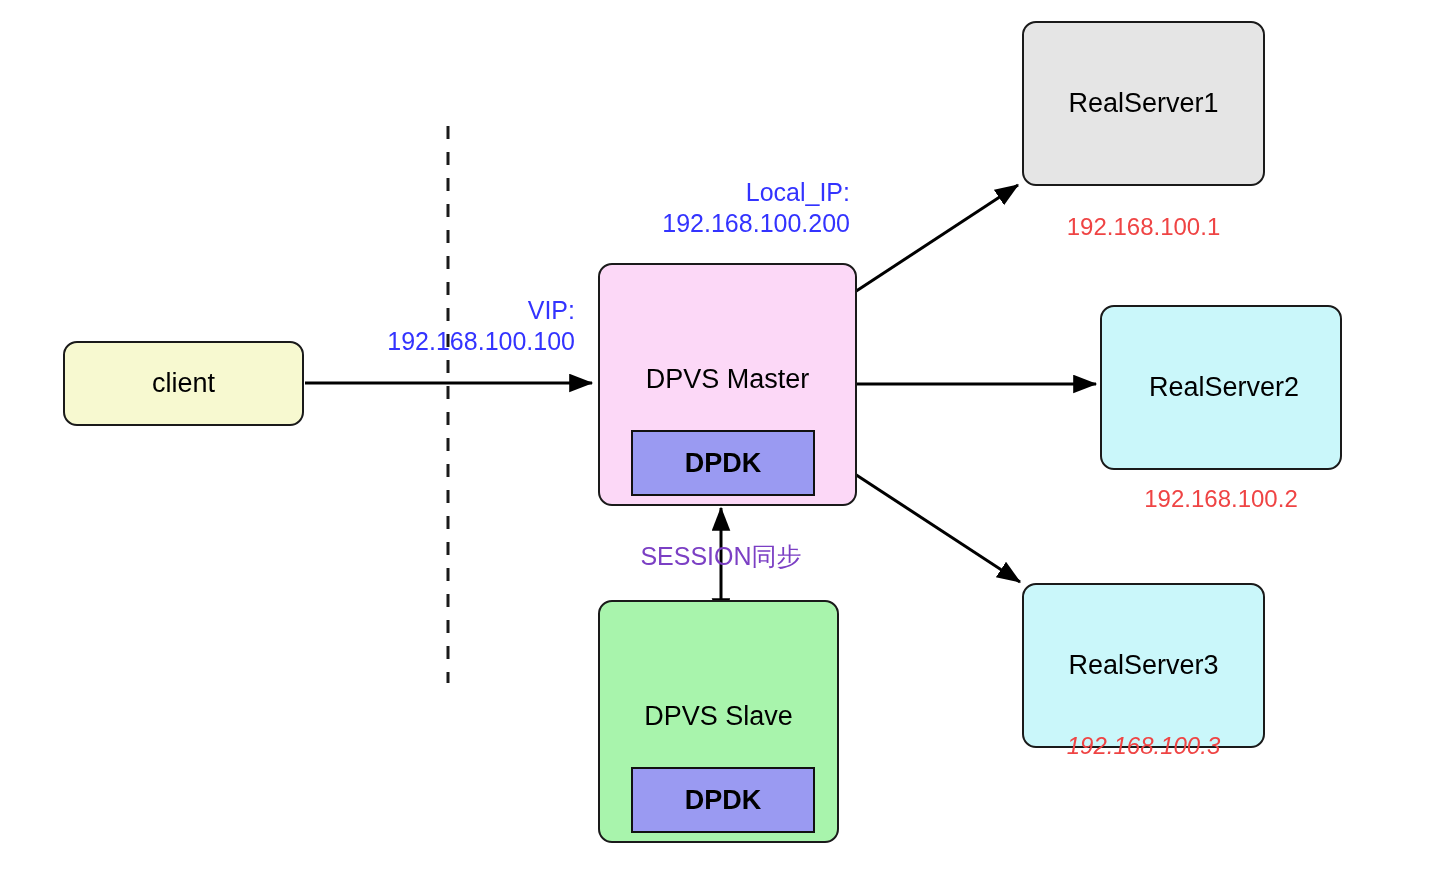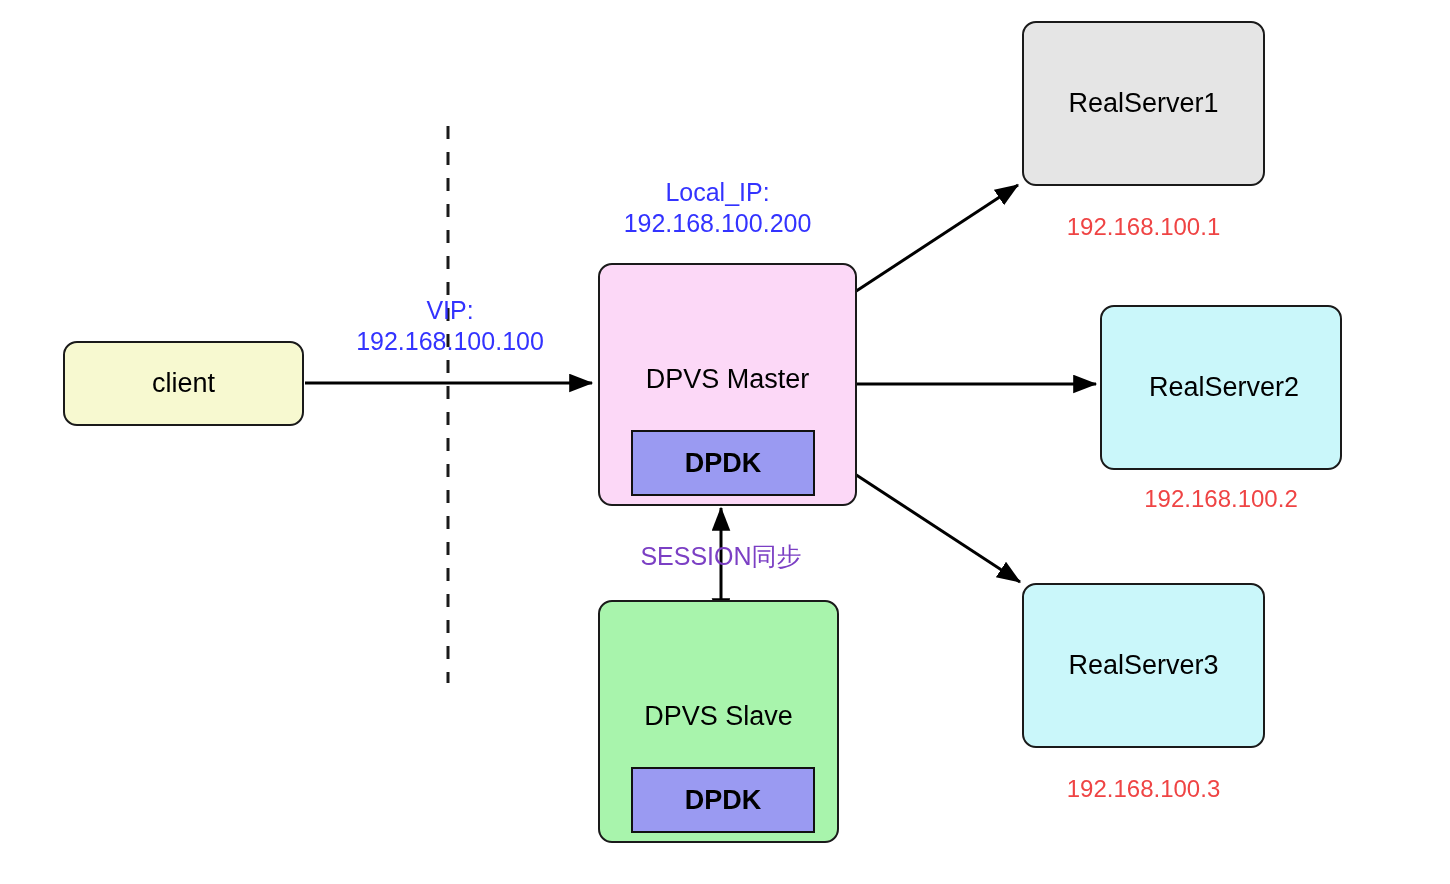--- a/index.html
+++ b/index.html
@@ -61,21 +61,21 @@
     position: absolute;
     font-size: 24px;
     color: #ef4444;
     white-space: nowrap;
     text-align: center;
   }
   .edge-label {
     position: absolute;
     font-size: 25px;
     color: #3333ff;
-    text-align: center;
+    text-align: right;
     line-height: 1.22;
     white-space: nowrap;
   }
   .sync-label {
     position: absolute;
     font-size: 25px;
     color: #7b3fc4;
     text-align: center;
     white-space: nowrap;
   }
@@ -144,15 +144,15 @@
   <div class="ip-label" style="left:1022px; top:213px; width:243px;">192.168.100.1</div>
 
   <div class="node" style="left:1100px; top:305px; width:242px; height:165px; background:#caf7fa;padding-left:6px;">
     <div class="node-label">RealServer2</div>
   </div>
   <div class="ip-label" style="left:1100px; top:485px; width:242px;">192.168.100.2</div>
 
   <div class="node" style="left:1022px; top:583px; width:243px; height:165px; background:#caf7fa;">
     <div class="node-label">RealServer3</div>
   </div>
-  <div class="ip-label" style="left:1022px; top:775px; width:243px;">192.168.100.3</div>
+  <div class="ip-label" style="left:1022px; top:732px; width:243px;font-style:italic;">192.168.100.3</div>
 
 </div>
 
 </body></html>

